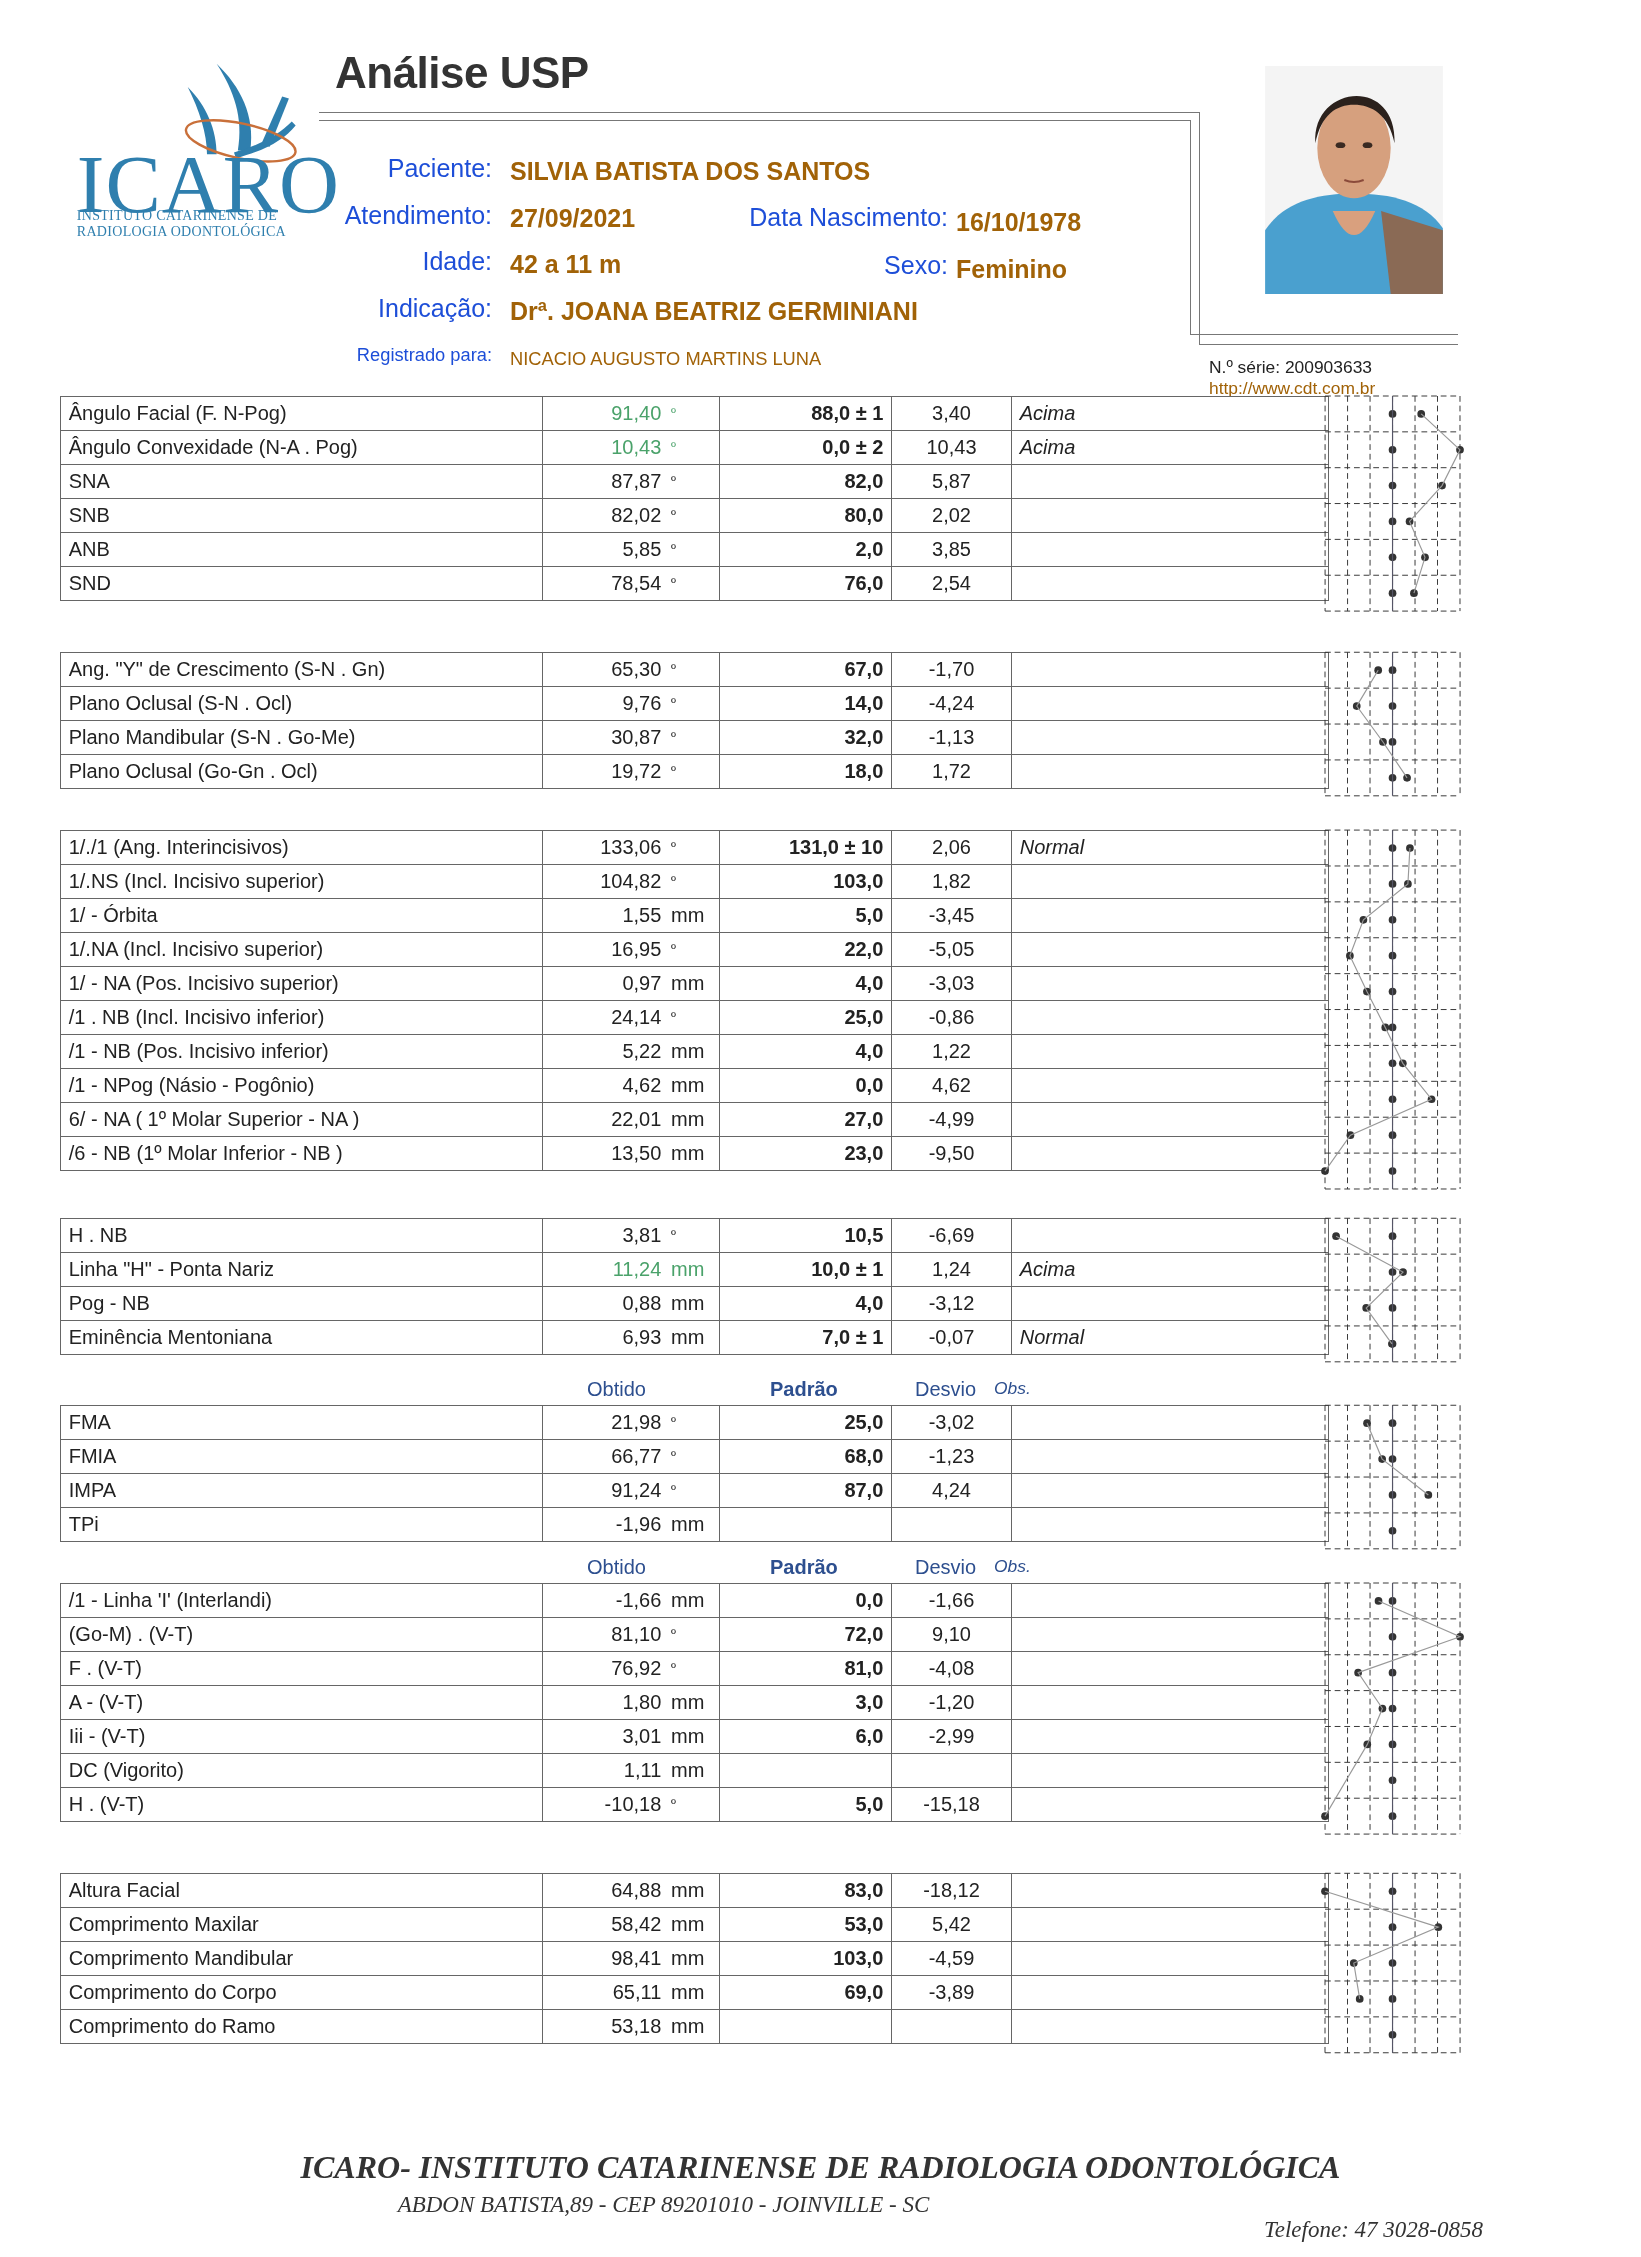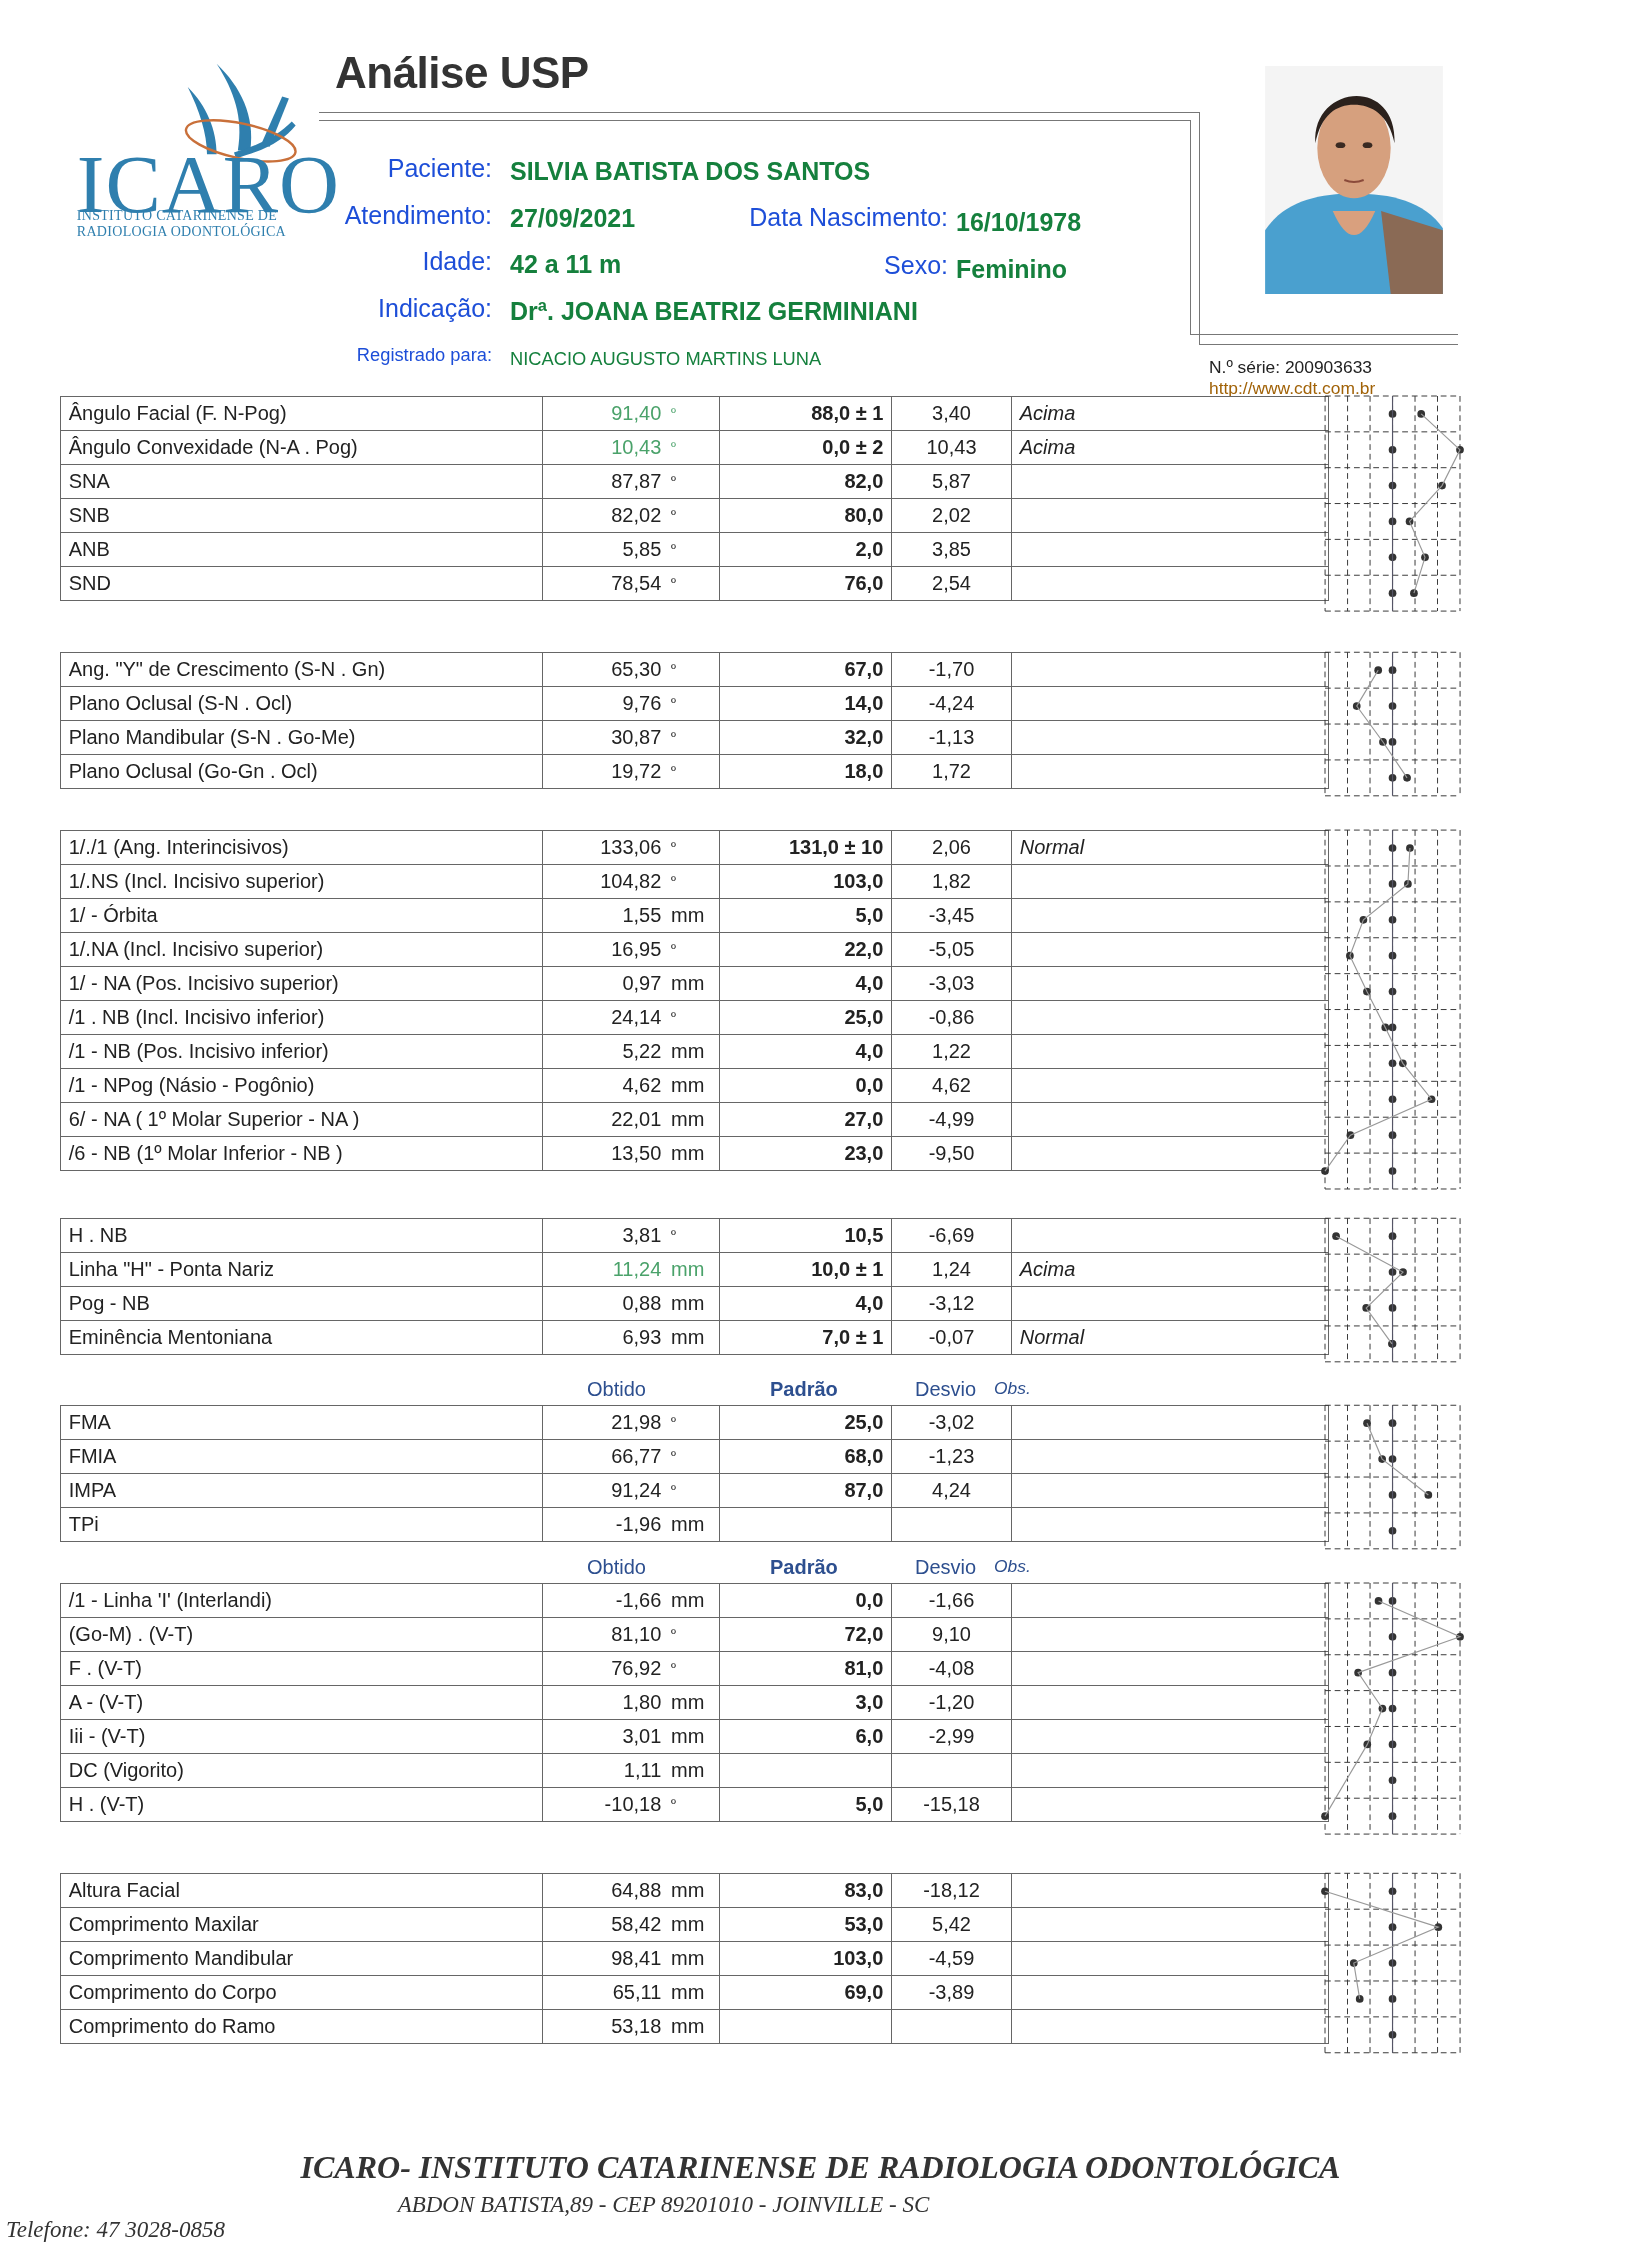--- a/index.html
+++ b/index.html
@@ -7,21 +7,21 @@
   .abs{position:absolute;}
   
   #logo{left:72px;top:58px;width:270px;height:193px;}
   #logo .wordmark{position:absolute;left:4.8px;top:85px;font-family:"Liberation Serif",serif;font-size:83px;color:#2f7fae;letter-spacing:1px;line-height:1;}
   #logo .sub{position:absolute;left:4.8px;font-family:"Liberation Serif",serif;font-size:14px;color:#2f7fae;letter-spacing:0.3px;white-space:nowrap;}
   
   #title{left:335px;top:48px;font-size:44px;font-weight:bold;color:#333;letter-spacing:-0.5px;}
   .hline{position:absolute;height:0;border-top:1.4px solid #777;}
   .vline{position:absolute;width:0;border-left:1.4px solid #777;}
   .lbl{position:absolute;font-size:25px;color:#1d4ed8;text-align:right;white-space:nowrap;}
-  .val{position:absolute;font-size:25px;font-weight:bold;color:#15803d;white-space:nowrap;}
+  .val{position:absolute;font-size:25px;font-weight:bold;color:#a16207;white-space:nowrap;}
   #reg-lbl{font-size:18.3px;}
   #reg-val{font-size:18.3px;font-weight:normal;}
   #photo{left:1265px;top:66px;width:178px;height:228px;background:#fff;overflow:hidden;}
   #serie{left:1209px;top:357px;font-size:17.4px;color:#222;}
   #site{left:1209px;top:378px;font-size:17.4px;color:#a16207;}
   
   table.ceph{position:absolute;left:60px;width:1267px;border-collapse:collapse;table-layout:fixed;}
   table.ceph td{border:1.4px solid #666;height:33px;padding:0 7.7px;font-size:20px;white-space:nowrap;overflow:hidden;}
   table.ceph col.c1{width:482px;} table.ceph col.c2{width:177px;} table.ceph col.c3{width:172px;}
   table.ceph col.c4{width:120px;} table.ceph col.c5{width:317px;}
@@ -35,21 +35,21 @@
   td.obs{text-align:left;font-style:italic;font-size:17.4px;}
   .green{color:#4aa26a;}
   .colhdr{position:absolute;font-size:20px;color:#2d4f8f;}
   .colhdr.bold{font-weight:bold;}
   .colhdr.it{font-style:italic;font-size:17.4px;}
   
   svg.poly{position:absolute;left:1325px;overflow:visible;}
   
   #f1{left:0;width:1641px;top:2149px;text-align:center;font-family:"Liberation Serif",serif;font-style:italic;font-weight:bold;font-size:32px;color:#333;}
   #f2{left:0;width:1327px;top:2192px;text-align:center;font-family:"Liberation Serif",serif;font-style:italic;font-size:23px;color:#333;}
-  #f3{left:0;width:1483px;top:2217px;text-align:left;font-family:"Liberation Serif",serif;font-style:italic;font-size:23px;color:#333;padding-left:6px;}
+  #f3{left:0;width:1483px;top:2217px;text-align:right;font-family:"Liberation Serif",serif;font-style:italic;font-size:23px;color:#333;}
 </style>
 </head>
 <body>
 
 <div id="logo" class="abs">
   <svg width="270" height="106" style="position:absolute;left:0;top:0" viewBox="0 0 280 110">
     <path d="M150 6 C175 30 190 60 185 96 L172 96 C178 62 168 34 150 6 Z" fill="#2f7fae"></path>
     <path d="M120 30 C140 50 150 75 150 100 L140 100 C140 78 132 54 120 30 Z" fill="#2f7fae"></path>
     <path d="M225 42 L205 92 L196 90 L218 40 Z" fill="#2f7fae"></path>
     <path d="M232 70 C220 85 200 96 170 104 L168 98 C196 90 214 80 228 66 Z" fill="#2f7fae"></path>

